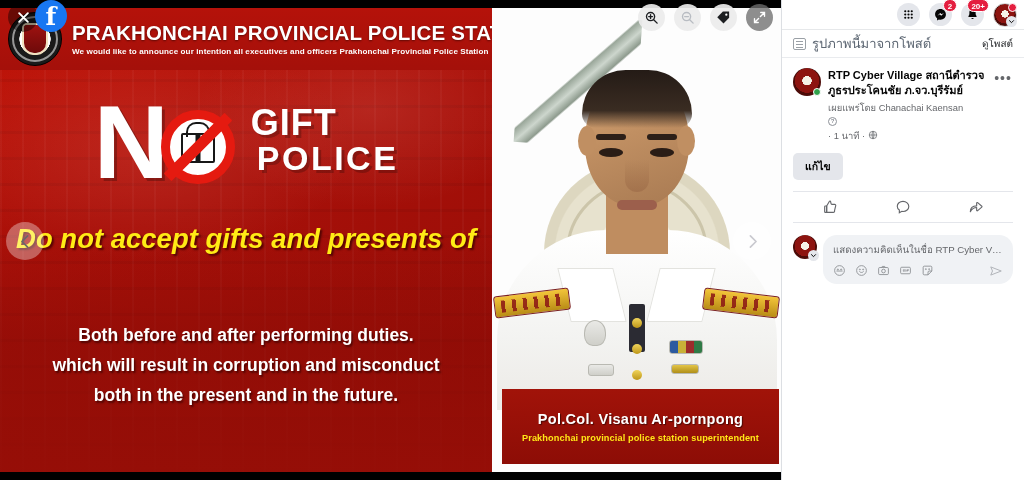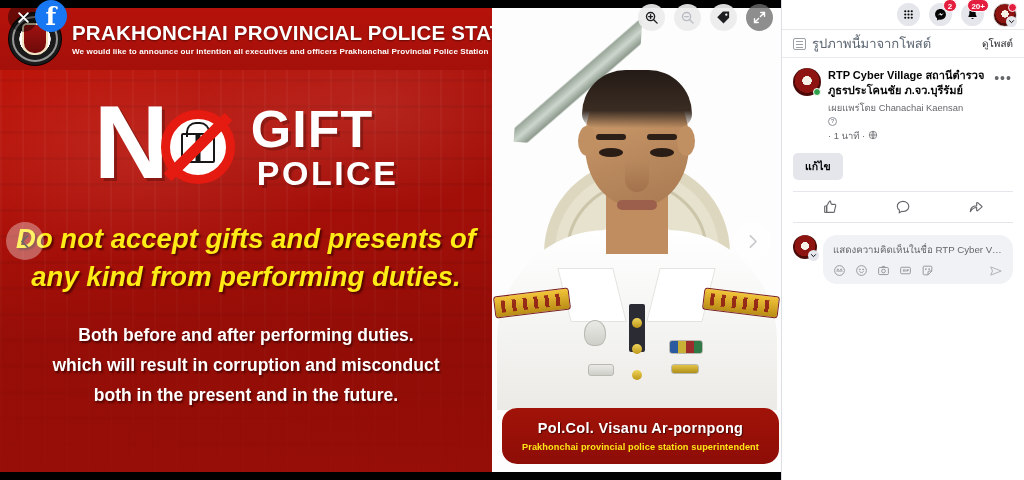--- a/index.html
+++ b/index.html
@@ -115,21 +115,21 @@
     border-bottom: none; border-radius: 10px 10px 0 0;
   }
   #no-sign .bar {
     position: absolute; left: 50%; top: 50%;
     width: 86px; height: 11px; background: #e51a10;
     transform: translate(-50%,-50%) rotate(-45deg);
     border-radius: 1px;
   }
   #gift-policy-words { margin-left: 12px; margin-top: 6px; }
   #word-gift {
-    color: #fff; font-size: 52px; font-weight: bold; line-height: .92;
+    color: #fff; font-size: 36px; font-weight: bold; line-height: .92;
     letter-spacing: 1px; text-shadow: 3px 3px 0 rgba(0,0,0,.22);
   }
   #word-policy {
     color: #fff; font-size: 34px; font-weight: bold; line-height: 1.05;
     letter-spacing: 2.5px; margin-top: 2px; padding-left: 6px;
     text-shadow: 3px 3px 0 rgba(0,0,0,.22);
   }
 
   
   #yellow-block {
@@ -249,25 +249,24 @@
     position: absolute; left: 50%; bottom: 62px; transform: translateX(-50%);
     width: 10px; height: 100px;
   }
   #buttons span {
     position: absolute; left: 0; width: 10px; height: 10px; border-radius: 50%;
     background: linear-gradient(180deg,#f0d45b,#bd9618);
   }
 
   
   #nameplate {
-    position: absolute; left: 10px; right: 2px; bottom: 8px; height: 56px;
+    position: absolute; left: 10px; right: 2px; bottom: 8px; height: 75px;
     background: linear-gradient(180deg, #a11309 0%, #8d0d06 100%);
     display: flex; flex-direction: column; align-items: center; justify-content: center;
     z-index: 6;
-    border-radius: 15px;
   }
   #officer-name {
     color: #fff; font-size: 14.5px; font-weight: bold; letter-spacing: .3px;
     text-shadow: 1px 1px 1px rgba(0,0,0,.5);
   }
   #officer-role {
     color: #ffe617; font-size: 9.2px; font-weight: bold; margin-top: 6px;
     letter-spacing: .1px;
   }
 
@@ -459,21 +458,20 @@
             </div>
           </div>
           <div id="gift-policy-words">
             <div id="word-gift">GIFT</div>
             <div id="word-policy">POLICE</div>
           </div>
         </div>
 
         <div id="yellow-block" class="poster-layer">
           <div>Do not accept gifts and presents of</div>
-          <div>any kind from performing duties.</div>
         </div>
 
         <div id="white-block" class="poster-layer">
           <div>Both before and after performing duties.</div>
           <div>which will result in corruption and misconduct</div>
           <div>both in the present and in the future.</div>
         </div>
       </div>
 
       <div id="officer">

